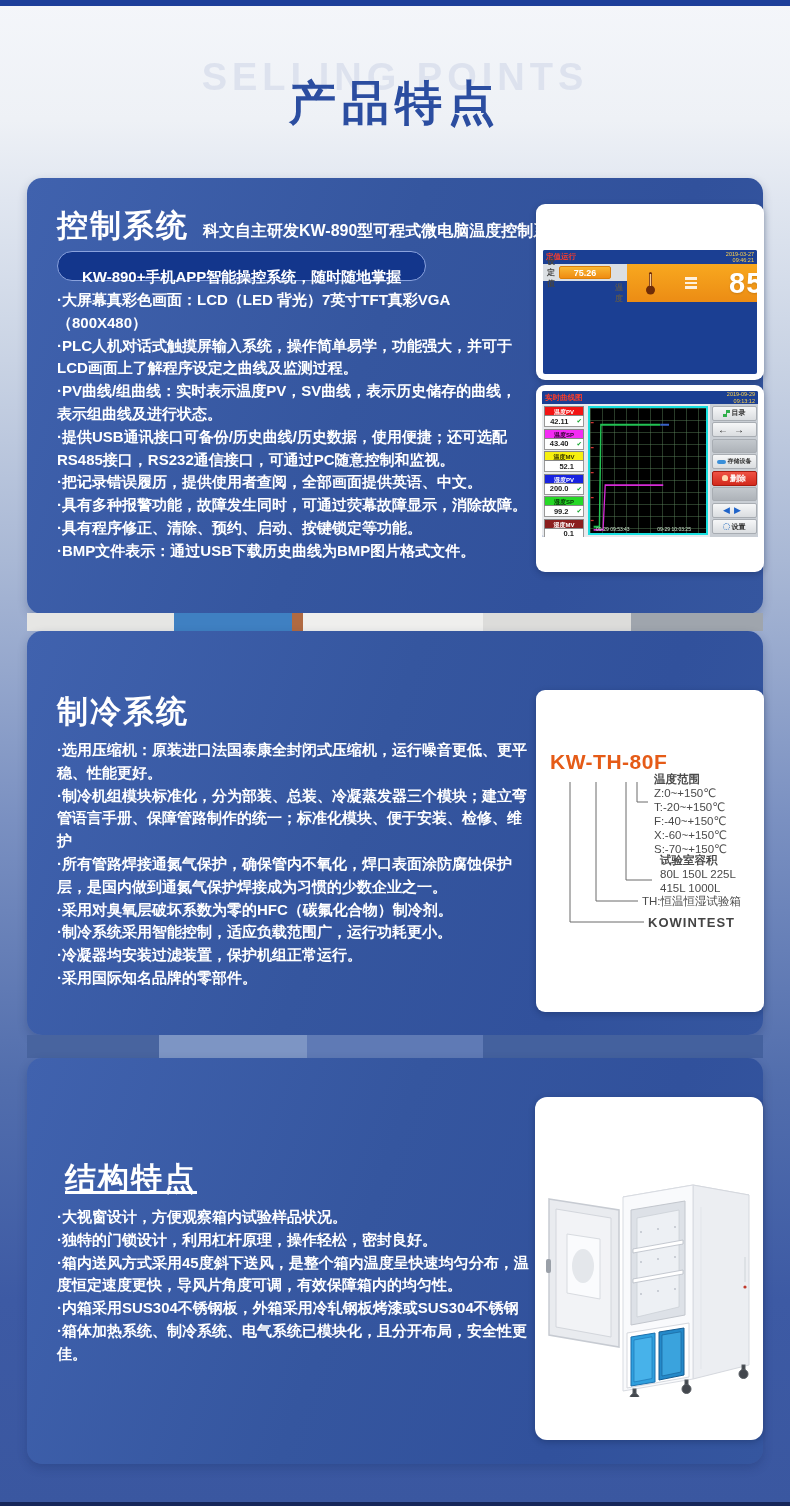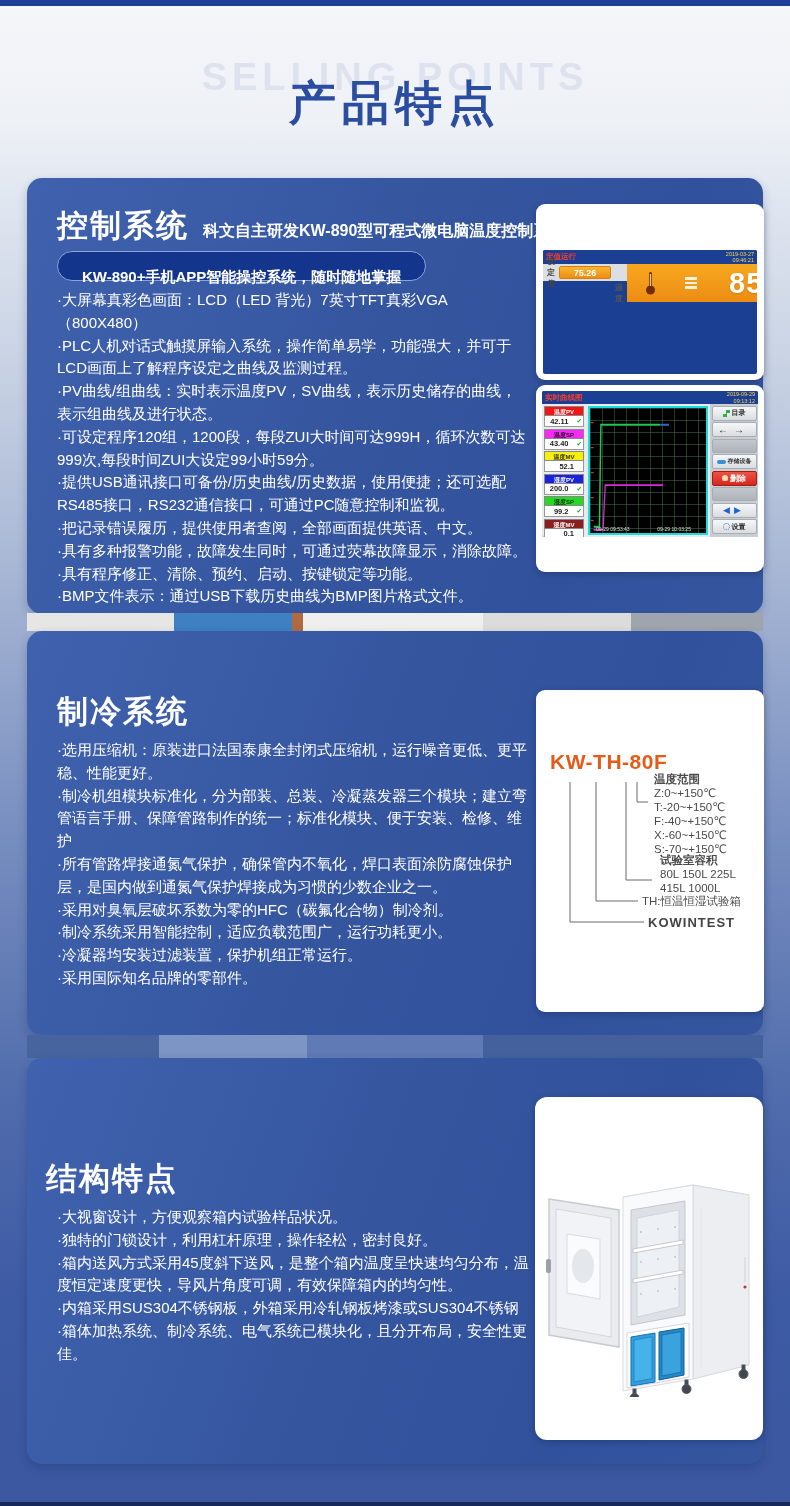--- a/index.html
+++ b/index.html
@@ -16,21 +16,21 @@
     color:#2b4da0;letter-spacing:6px;}
   
   .card{left:27px;width:736px;border-radius:15px;
     background:linear-gradient(110deg,#4062ae 0%,#35569f 45%,#31519c 75%,#35569f 100%);
     box-shadow:0 4px 10px rgba(20,40,90,.25);}
   .card-title{font-size:31px;font-weight:bold;color:#ffffff;letter-spacing:2px;}
   .card-sub{font-size:16px;font-weight:bold;color:#ffffff;margin-left:14px;}
   .pill{display:inline-block;height:30px;line-height:28px;padding:11px 24px;border-radius:15px;
     background:#13368c;border:1px solid #8aa2dd;color:#fff;font-size:15px;font-weight:bold;}
   .bullets{color:#ffffff;font-size:15px;line-height:1.52;}
-  .bullets div{margin:0;}
+  .bullets div{margin:0;font-weight:bold;}
   .whitecard{background:#ffffff;border-radius:9px;box-shadow:0 2px 6px rgba(10,25,60,.3);}
   
   .strip1{left:27px;top:613px;width:736px;height:18px;
     background:linear-gradient(90deg,#e6e6e4 0 20%,#3f80c2 20% 36%,#b06a42 36% 37.5%,#efefed 37.5% 62%,#dcdcda 62% 82%,#9fa5ad 82% 100%);}
   .strip2{left:27px;top:1035px;width:736px;height:23px;
     background:linear-gradient(90deg,#48649f 0 18%,#7d95c4 18% 38%,#5f7ab5 38% 62%,#44619e 62% 100%);}
   
   .lcd{position:absolute;overflow:hidden;border-radius:2px;background:#1b3f93;}
   .lcd-titlebar{display:flex;justify-content:space-between;align-items:center;height:14px;
     background:#1b3f93;padding:0 3px;}
@@ -98,21 +98,20 @@
   <div class="abs card" style="top:178px;height:436px;">
     <div class="abs" style="left:30px;top:27px;display:flex;align-items:baseline;">
       <span class="card-title">控制系统</span>
       <span class="card-sub">科文自主研发KW-890型可程式微电脑温度控制系统</span>
     </div>
     <div class="abs pill" style="left:30px;top:73px;">KW-890+手机APP智能操控系统，随时随地掌握</div>
     <div class="abs bullets" style="left:30px;top:111px;width:474px;">
       <div>·大屏幕真彩色画面：LCD（LED 背光）7英寸TFT真彩VGA（800X480）</div>
       <div>·PLC人机对话式触摸屏输入系统，操作简单易学，功能强大，并可于LCD画面上了解程序设定之曲线及监测过程。</div>
       <div>·PV曲线/组曲线：实时表示温度PV，SV曲线，表示历史储存的曲线，表示组曲线及进行状态。</div>
-      <div>·可设定程序120组，1200段，每段ZUI大时间可达999H，循环次数可达999次,每段时间ZUI大设定99小时59分。</div>
       <div>·提供USB通讯接口可备份/历史曲线/历史数据，使用便捷；还可选配RS485接口，RS232通信接口，可通过PC随意控制和监视。</div>
       <div>·把记录错误履历，提供使用者查阅，全部画面提供英语、中文。</div>
       <div>·具有多种报警功能，故障发生同时，可通过荧幕故障显示，消除故障。</div>
       <div>·具有程序修正、清除、预约、启动、按键锁定等功能。</div>
       <div>·BMP文件表示：通过USB下载历史曲线为BMP图片格式文件。</div>
     </div>
 
     <div class="abs whitecard" style="left:509px;top:26px;width:228px;height:176px;">
       <div class="lcd" style="left:7px;top:46px;width:214px;height:124px;">
         <div class="lcd-titlebar">
@@ -321,21 +320,21 @@
       <div class="abs diag-txt diag-line" style="left:124px;top:177px;">80L 150L 225L</div>
       <div class="abs diag-txt diag-line" style="left:124px;top:191px;">415L 1000L</div>
       <div class="abs diag-txt diag-line" style="left:106px;top:204px;">TH:恒温恒湿试验箱</div>
       <div class="abs brand" style="left:112px;top:225px;">KOWINTEST</div>
     </div>
   </div>
 
   <div class="abs strip2"></div>
 
   <div class="abs card" style="top:1058px;height:406px;">
-    <div class="abs card-title" style="left:19px;top:100px;">结构特点</div>
+    <div class="abs card-title" style="left:38px;top:100px;text-decoration:underline;">结构特点</div>
     <div class="abs bullets" style="left:30px;top:148px;width:478px;">
       <div>·大视窗设计，方便观察箱内试验样品状况。</div>
       <div>·独特的门锁设计，利用杠杆原理，操作轻松，密封良好。</div>
       <div>·箱内送风方式采用45度斜下送风，是整个箱内温度呈快速均匀分布，温度恒定速度更快，导风片角度可调，有效保障箱内的均匀性。</div>
       <div>·内箱采用SUS304不锈钢板，外箱采用冷轧钢板烤漆或SUS304不锈钢</div>
       <div>·箱体加热系统、制冷系统、电气系统已模块化，且分开布局，安全性更佳。</div>
     </div>
 
     <div class="abs whitecard" style="left:508px;top:39px;width:228px;height:343px;border-radius:12px;">
       <svg class="abs" style="left:4px;top:40px;" width="220" height="260" viewBox="0 0 220 260">

